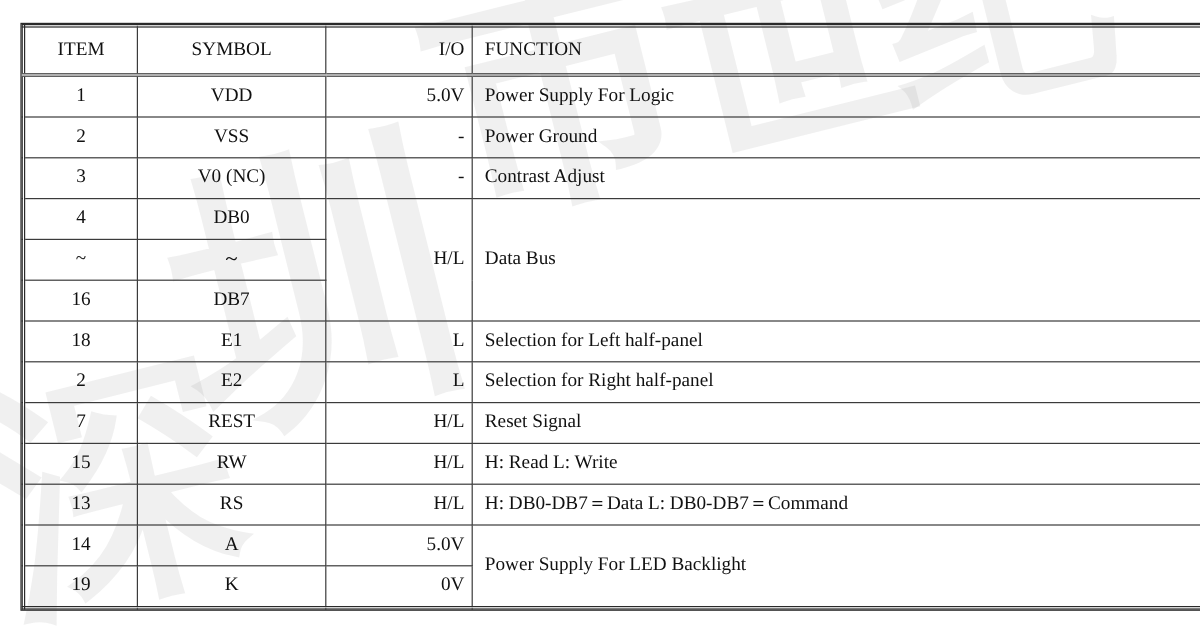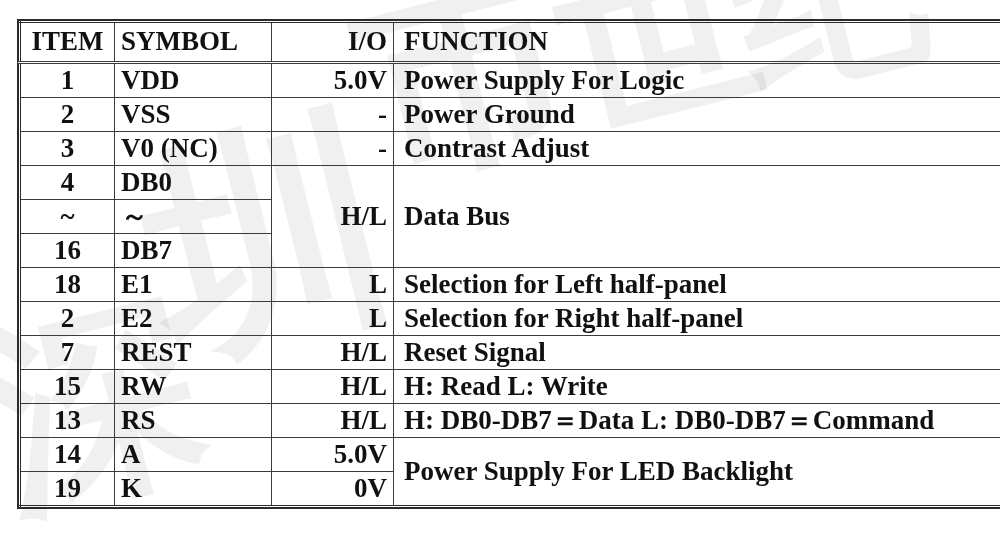--- a/index.html
+++ b/index.html
@@ -50,36 +50,36 @@
   table#pin-table {
     border-collapse: collapse;
     width: 950px;
     table-layout: fixed;
     background: transparent;
   }
   table#pin-table td,
   table#pin-table th {
     border: 1px solid #3b3b3b;
     padding: 0 6px;
-    font-weight: bold;
-    font-size: 27px;
+    font-weight: normal;
+    font-size: 16px;
     line-height: 1.15;
     background: transparent;
   }
   
   table#pin-table {
     border: 3px double #2a2a2a;
     outline: 1px solid #2a2a2a;
   }
   thead td {
     border-bottom-width: 3px !important;
     border-bottom-style: double !important;
   }
   .c-item   { width: 81px;  text-align: center; }
-  .c-symbol { width: 144px; }
+  .c-symbol { width: 144px; text-align: center; }
   .c-io     { width: 109px; text-align: right; }
   .c-func   { width: 616px; text-align: left; padding-left: 10px !important; }
 
   thead .c-func { padding-left: 10px !important; }
 
   tr.r-head td { height: 38px; }
   tr.r-std  td { height: 33px; }
   tr.r-bus  td { height: 33px; }
 
   .tilde { font-size: 21px; letter-spacing: 0; }

